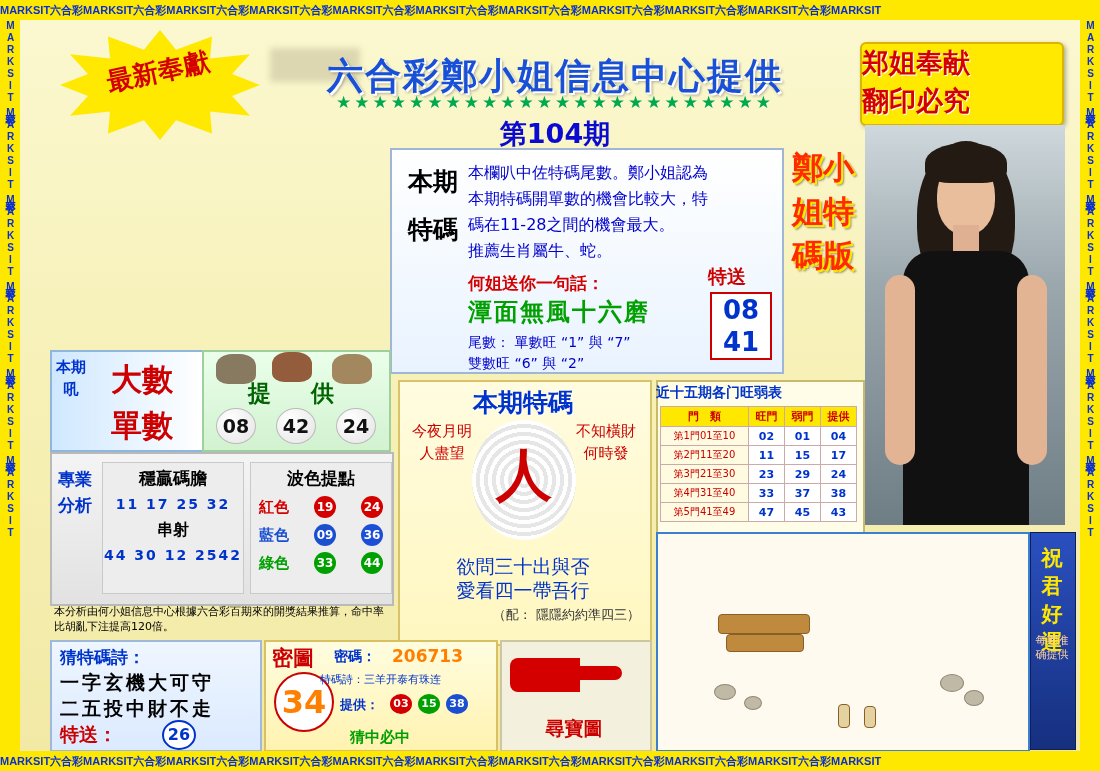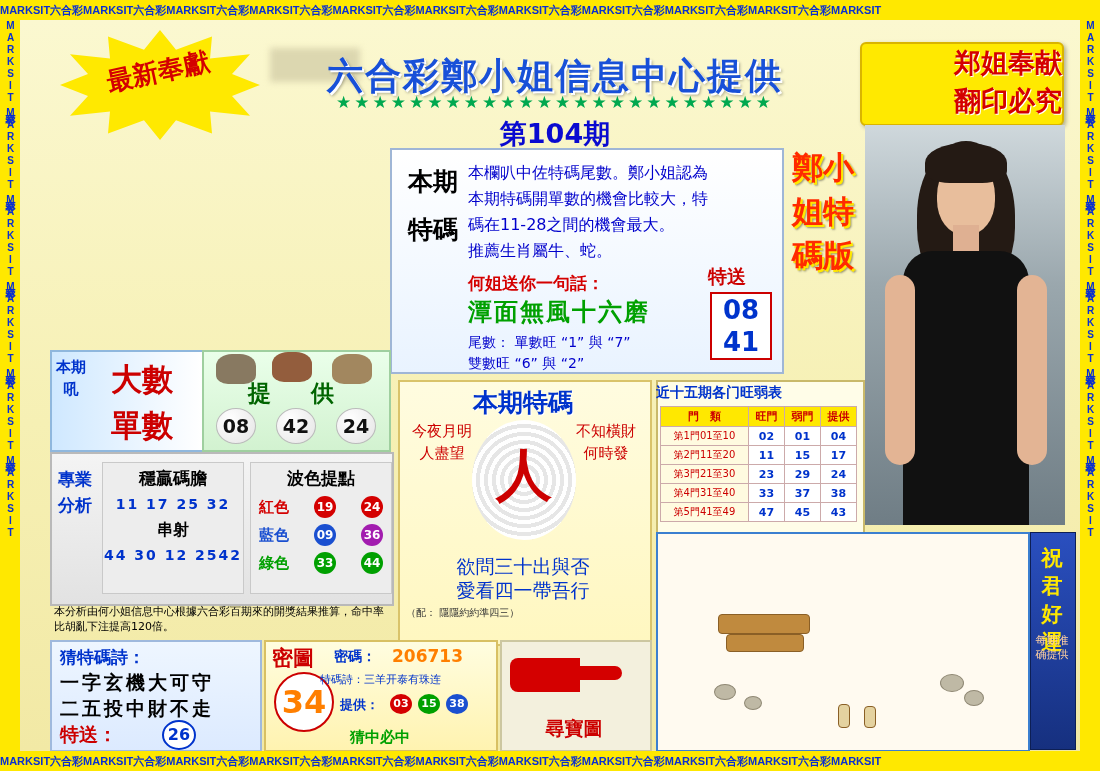--- a/index.html
+++ b/index.html
@@ -38,22 +38,22 @@
     font-size:36px;font-weight:bold;color:#1850d8;letter-spacing:2px;
     text-shadow:2px 2px 0 #ffffff,3px 3px 3px rgba(0,0,0,.3);font-family:"DejaVu Sans",sans-serif;}
   .title-blur{position:absolute;left:250px;top:28px;width:90px;height:34px;background:#dcd7b0;filter:blur(3px);}
   .star-row{position:absolute;left:250px;top:72px;width:570px;text-align:center;color:#00a84f;
     font-size:17px;letter-spacing:3px;}
   .issue{position:absolute;left:250px;top:96px;width:570px;text-align:center;color:#0a0ad0;
     font-size:27px;font-weight:bold;font-family:"DejaVu Sans",sans-serif;}
 
   .seal{position:absolute;left:840px;top:22px;width:200px;height:80px;background:#ffe900;
     border:2px solid #d9b400;border-radius:6px;box-shadow:2px 2px 4px rgba(0,0,0,.3);}
-  .seal div{text-align:right;color:#d40000;font-weight:bold;font-size:27px;line-height:38px;
-    font-family:"DejaVu Sans",sans-serif;text-shadow:1px 1px 0 #fff;padding-left:44px;}
+  .seal div{text-align:left;color:#d40000;font-weight:bold;font-size:27px;line-height:38px;
+    font-family:"DejaVu Sans",sans-serif;text-shadow:1px 1px 0 #fff;}
 
   
   .photo{position:absolute;left:845px;top:105px;width:200px;height:400px;
     background:linear-gradient(180deg,#cfd8dc 0%,#9aa7ad 40%,#6f7d85 100%);overflow:hidden;}
   .ph-hair{position:absolute;left:52px;top:16px;width:98px;height:150px;background:#241a14;border-radius:50% 50% 42% 42%;}
   .ph-face{position:absolute;left:72px;top:34px;width:58px;height:76px;background:#e8bE9c;border-radius:48% 48% 46% 46%;}
   .ph-hairfront{position:absolute;left:60px;top:18px;width:82px;height:40px;background:#241a14;border-radius:50% 50% 30% 30%;}
   .ph-neck{position:absolute;left:88px;top:100px;width:26px;height:34px;background:#dfb092;}
   .ph-body{position:absolute;left:38px;top:126px;width:126px;height:274px;background:#111;border-radius:30px 30px 0 0;}
   .ph-armL{position:absolute;left:20px;top:150px;width:30px;height:190px;background:#e3b494;border-radius:16px;}
@@ -119,21 +119,21 @@
   .xuan-title{position:absolute;left:386px;top:366px;width:234px;text-align:center;color:#0033cc;
     font-size:25px;font-weight:bold;text-shadow:1px 1px 0 #fff;}
   .xuan-l{position:absolute;left:392px;top:400px;width:60px;color:#cc0000;font-size:15px;line-height:22px;text-align:center;}
   .xuan-r{position:absolute;left:556px;top:400px;width:60px;color:#cc0000;font-size:15px;line-height:22px;text-align:center;}
   .spiral{position:absolute;left:452px;top:400px;width:104px;height:120px;border-radius:50%;
     background:repeating-radial-gradient(circle at 50% 50%,#ffffff 0 4px,#e6e6e6 4px 8px);}
   .spiral span{position:absolute;left:0;top:18px;width:104px;text-align:center;color:#cc0000;
     font-size:56px;font-weight:bold;font-family:"DejaVu Serif",serif;}
   .xuan-b1{position:absolute;left:386px;top:534px;width:234px;text-align:center;color:#0033cc;font-size:19px;}
   .xuan-b2{position:absolute;left:386px;top:558px;width:234px;text-align:center;color:#0033cc;font-size:19px;}
-  .xuan-note{position:absolute;left:386px;top:586px;width:234px;text-align:left;color:#333;font-size:10px;}
+  .xuan-note{position:absolute;left:386px;top:586px;width:234px;text-align:right;color:#333;font-size:13px;}
 
   
   .p-table{position:absolute;left:636px;top:360px;width:205px;height:150px;background:#fffde8;border:2px solid #c9b96a;}
   .tbl-title{position:absolute;left:636px;top:364px;width:205px;text-align:left;color:#0033cc;font-size:14px;font-weight:bold;}
   table.stat{position:absolute;left:640px;top:386px;width:197px;border-collapse:collapse;}
   table.stat th{background:#ffe800;color:#cc0000;font-size:11px;border:1px solid #caa;padding:2px 0;}
   table.stat td{font-size:11px;border:1px solid #caa;text-align:center;padding:2px 8px;background:#fff;}
   table.stat td.k{color:#cc0000;font-size:10px;background:#fffbe0;}
   table.stat td.v{color:#0033cc;font-weight:bold;}
 
@@ -279,21 +279,21 @@
     <div class="pro-box b2">
       <div class="pro-h">波色提點</div>
       <div class="wave-line">
         <span class="wave-lbl" style="color:#d40000">紅色</span>
         <span class="wcircle" style="background:#d40000">19</span>
         <span class="wcircle" style="background:#d40000">24</span>
       </div>
       <div class="wave-line">
         <span class="wave-lbl" style="color:#1a4fd0">藍色</span>
         <span class="wcircle" style="background:#1a4fd0">09</span>
-        <span class="wcircle" style="background:#a21caf">36</span>
+        <span class="wcircle" style="background:#1d4ed8">36</span>
       </div>
       <div class="wave-line">
         <span class="wave-lbl" style="color:#00a000">綠色</span>
         <span class="wcircle" style="background:#00a000">33</span>
         <span class="wcircle" style="background:#00a000">44</span>
       </div>
     </div>
     <div class="pro-note">本分析由何小姐信息中心根據六合彩百期來的開獎結果推算，命中率比胡亂下注提高120倍。</div>
 
     <div class="p-xuan"></div>

